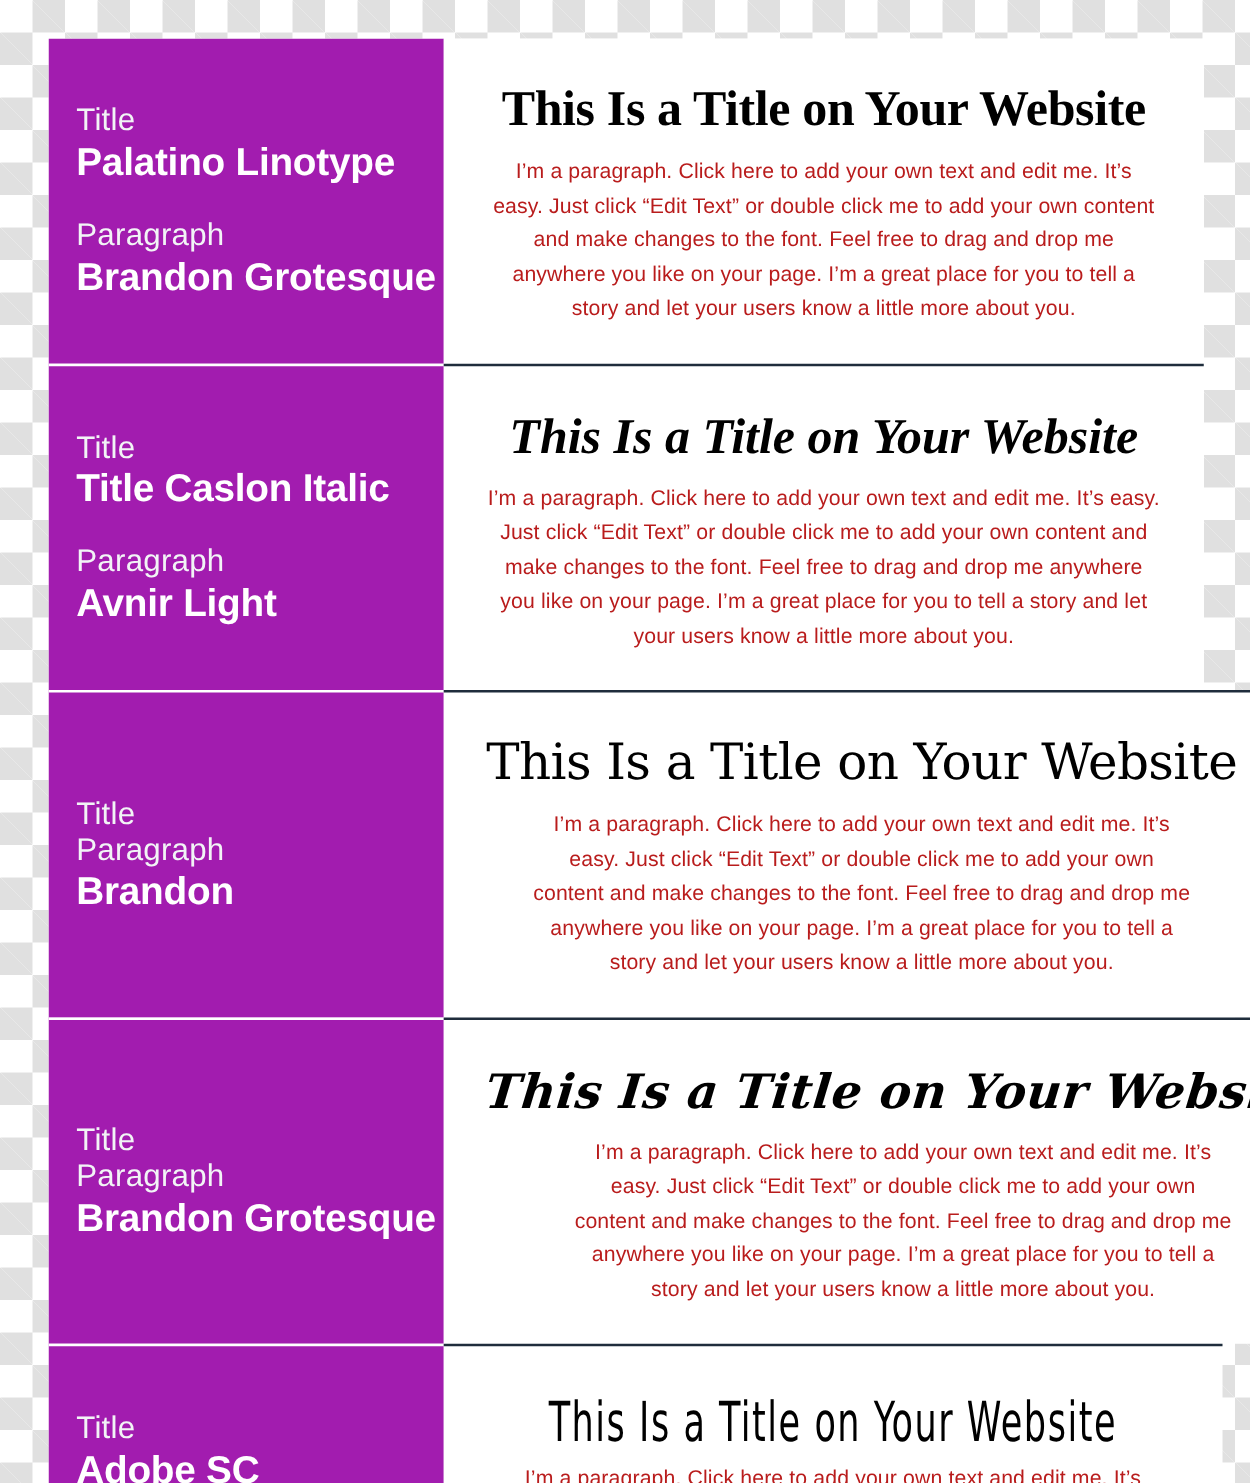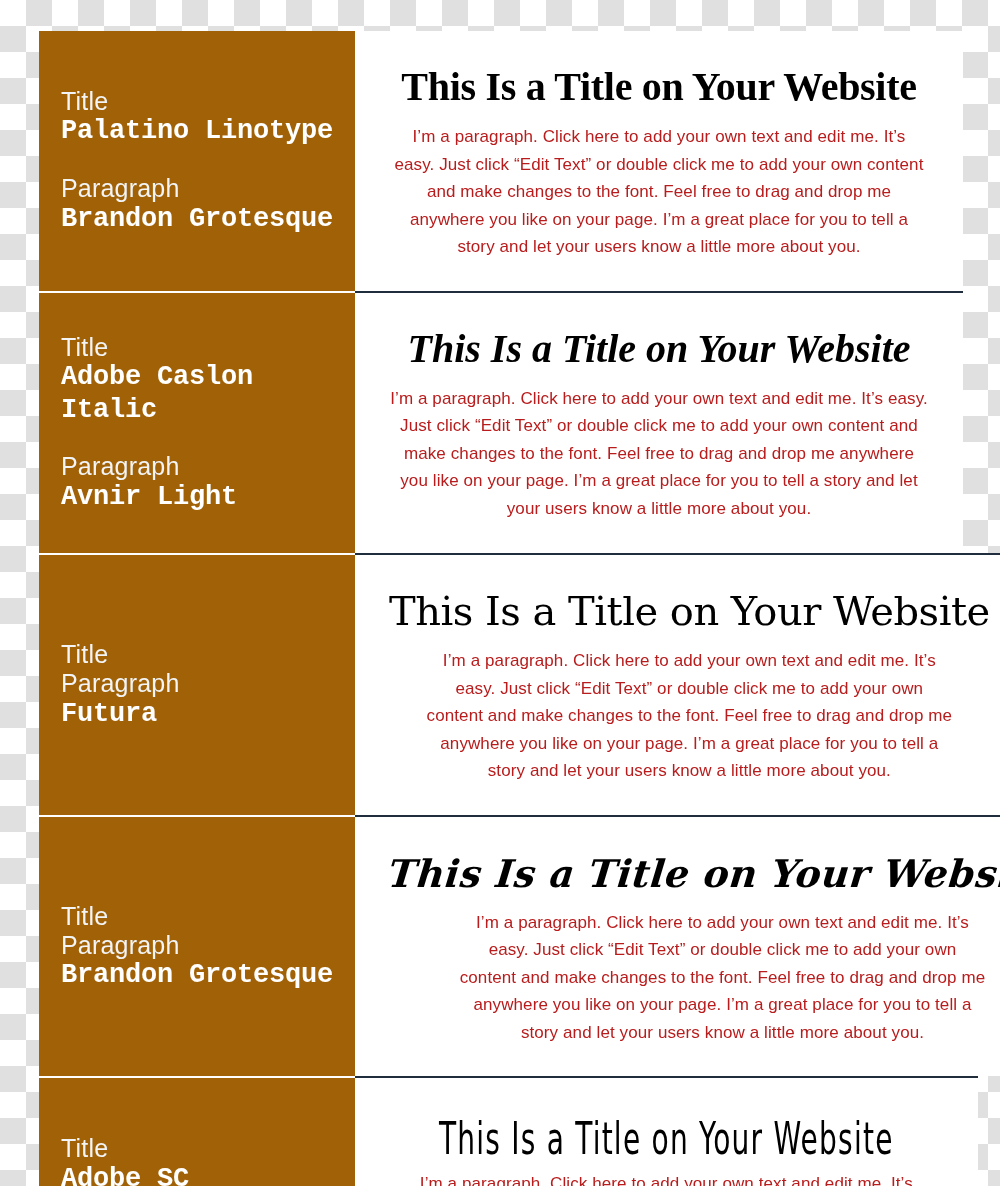--- a/index.html
+++ b/index.html
@@ -43,59 +43,59 @@
     left: 0;
     right: 0;
     top: 0;
     height: 2px;
     background: #1f2d3c;
   }
 
   .pane-left {
     width: 316px;
     flex: 0 0 316px;
-    background: #a16207;
+    background: #a21caf;
     box-sizing: border-box;
     padding: 40px 0 40px 22px;
     display: flex;
     flex-direction: column;
     justify-content: center;
   }
   .row + .row .pane-left {
     border-top: 2px solid #ffffff;
   }
 
   .spec-label {
     color: #f2f4f6;
     font-size: 25px;
     font-weight: 300;
     line-height: 1.15;
     letter-spacing: 0.2px;
     font-family: "Liberation Sans", sans-serif;
   }
   .spec-value {
     color: #ffffff;
-    font-size: 27px;
+    font-size: 31px;
     font-weight: bold;
     line-height: 1.2;
     letter-spacing: -0.2px;
     margin-bottom: 26px;
-    font-family: Liberation Mono, monospace;
+    font-family: Liberation Sans, sans-serif;
   }
   .spec-group:last-child .spec-value { margin-bottom: 0; }
 
   .pane-right {
     flex: 1 1 auto;
     position: relative;
     background: #ffffff;
     box-sizing: border-box;
     padding: 30px 34px 30px 34px;
     display: flex;
     flex-direction: column;
-    justify-content: flex-start;
+    justify-content: center;
     align-items: center;
     text-align: center;
   }
 
   .sample-title {
     color: #000000;
     margin: 0 0 14px 0;
     line-height: 1.1;
     white-space: nowrap;
   }
@@ -185,41 +185,41 @@
     <div class="pane-right">
       <h2 class="sample-title">This Is a Title on Your Website</h2>
       <p class="sample-para">I’m a paragraph. Click here to add your own text and edit me. It’s easy. Just click “Edit Text” or double click me to add your own content and make changes to the font. Feel free to drag and drop me anywhere you like on your page. I’m a great place for you to tell a story and let your users know a little more about you.</p>
     </div>
   </div>
 
   <div class="row r2">
     <div class="pane-left">
       <div class="spec-group">
         <div class="spec-label">Title</div>
-        <div class="spec-value">Adobe Caslon Italic</div>
+        <div class="spec-value">Title Caslon Italic</div>
       </div>
       <div class="spec-group">
         <div class="spec-label">Paragraph</div>
         <div class="spec-value">Avnir Light</div>
       </div>
     </div>
     <div class="pane-right">
       <h2 class="sample-title">This Is a Title on Your Website</h2>
       <p class="sample-para">I’m a paragraph. Click here to add your own text and edit me. It’s easy. Just click “Edit Text” or double click me to add your own content and make changes to the font. Feel free to drag and drop me anywhere you like on your page. I’m a great place for you to tell a story and let your users know a little more about you.</p>
     </div>
   </div>
 
   <div class="row r3">
     <div class="pane-left">
       <div class="spec-group">
         <div class="spec-label">Title</div>
       </div>
       <div class="spec-group">
         <div class="spec-label">Paragraph</div>
-        <div class="spec-value">Futura</div>
+        <div class="spec-value">Brandon</div>
       </div>
     </div>
     <div class="pane-right">
       <h2 class="sample-title">This Is a Title on Your Website</h2>
       <p class="sample-para">I’m a paragraph. Click here to add your own text and edit me. It’s easy. Just click “Edit Text” or double click me to add your own content and make changes to the font. Feel free to drag and drop me anywhere you like on your page. I’m a great place for you to tell a story and let your users know a little more about you.</p>
     </div>
   </div>
 
   <div class="row r4">
     <div class="pane-left">

